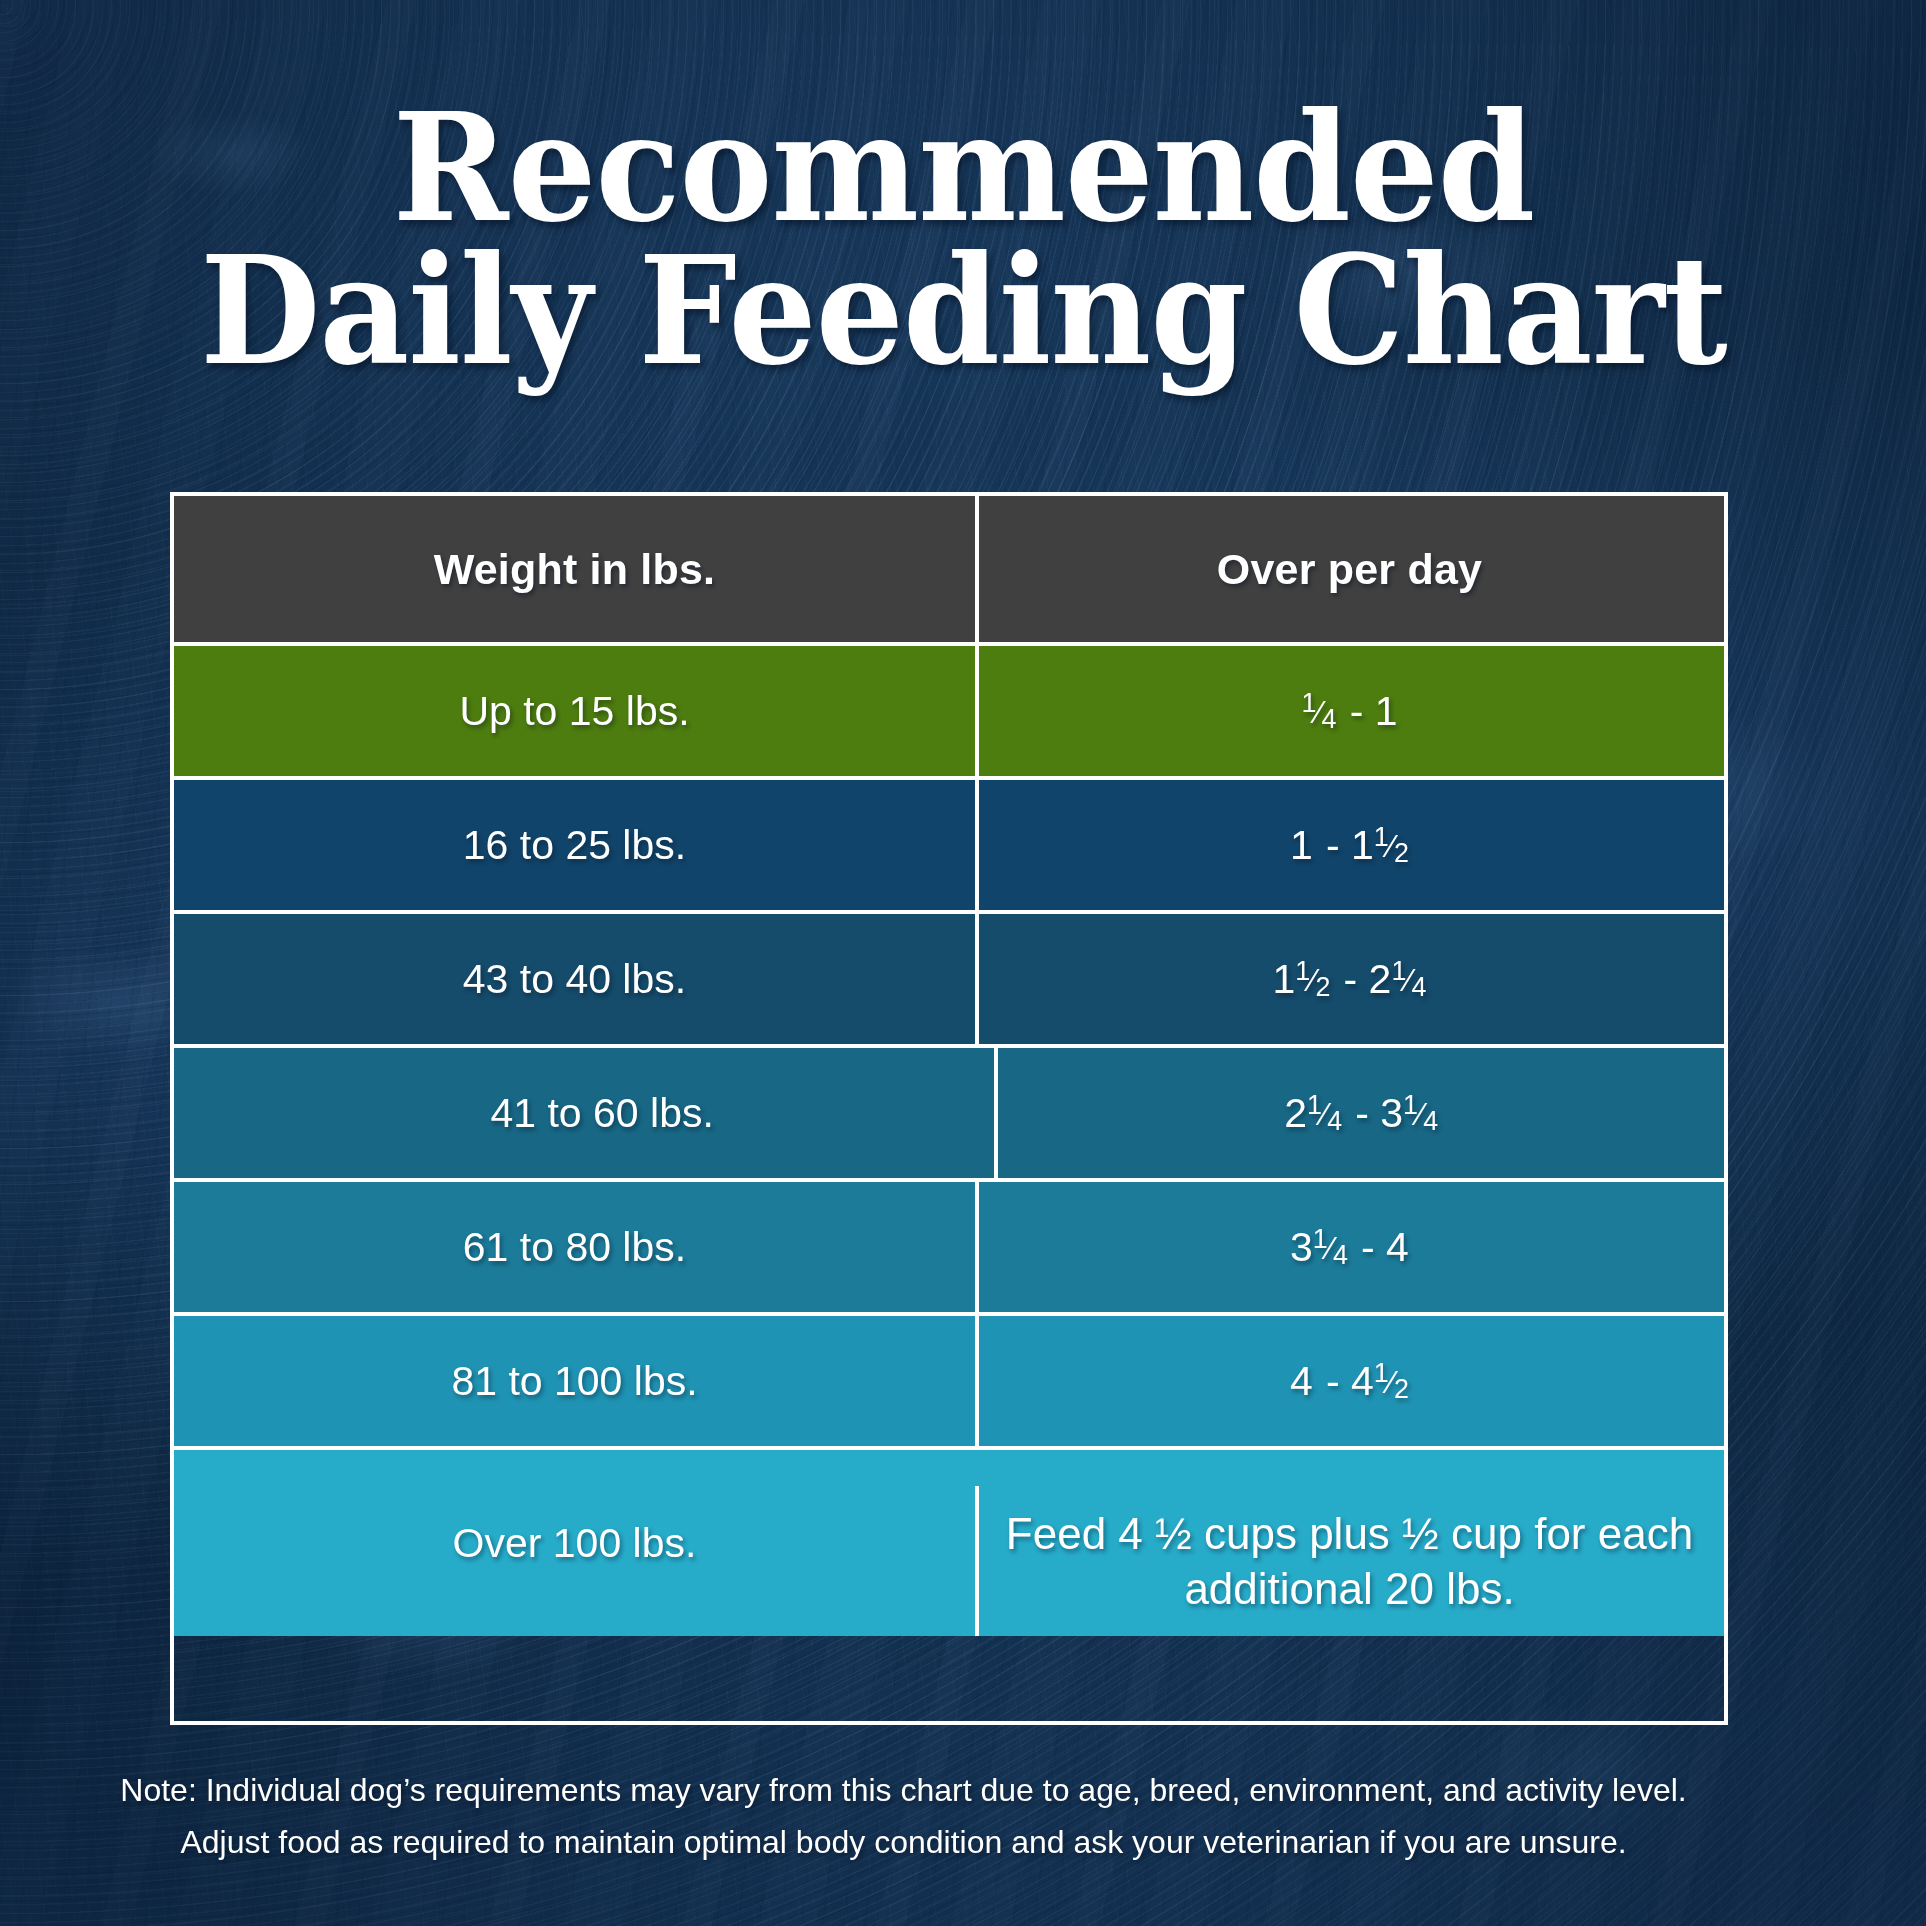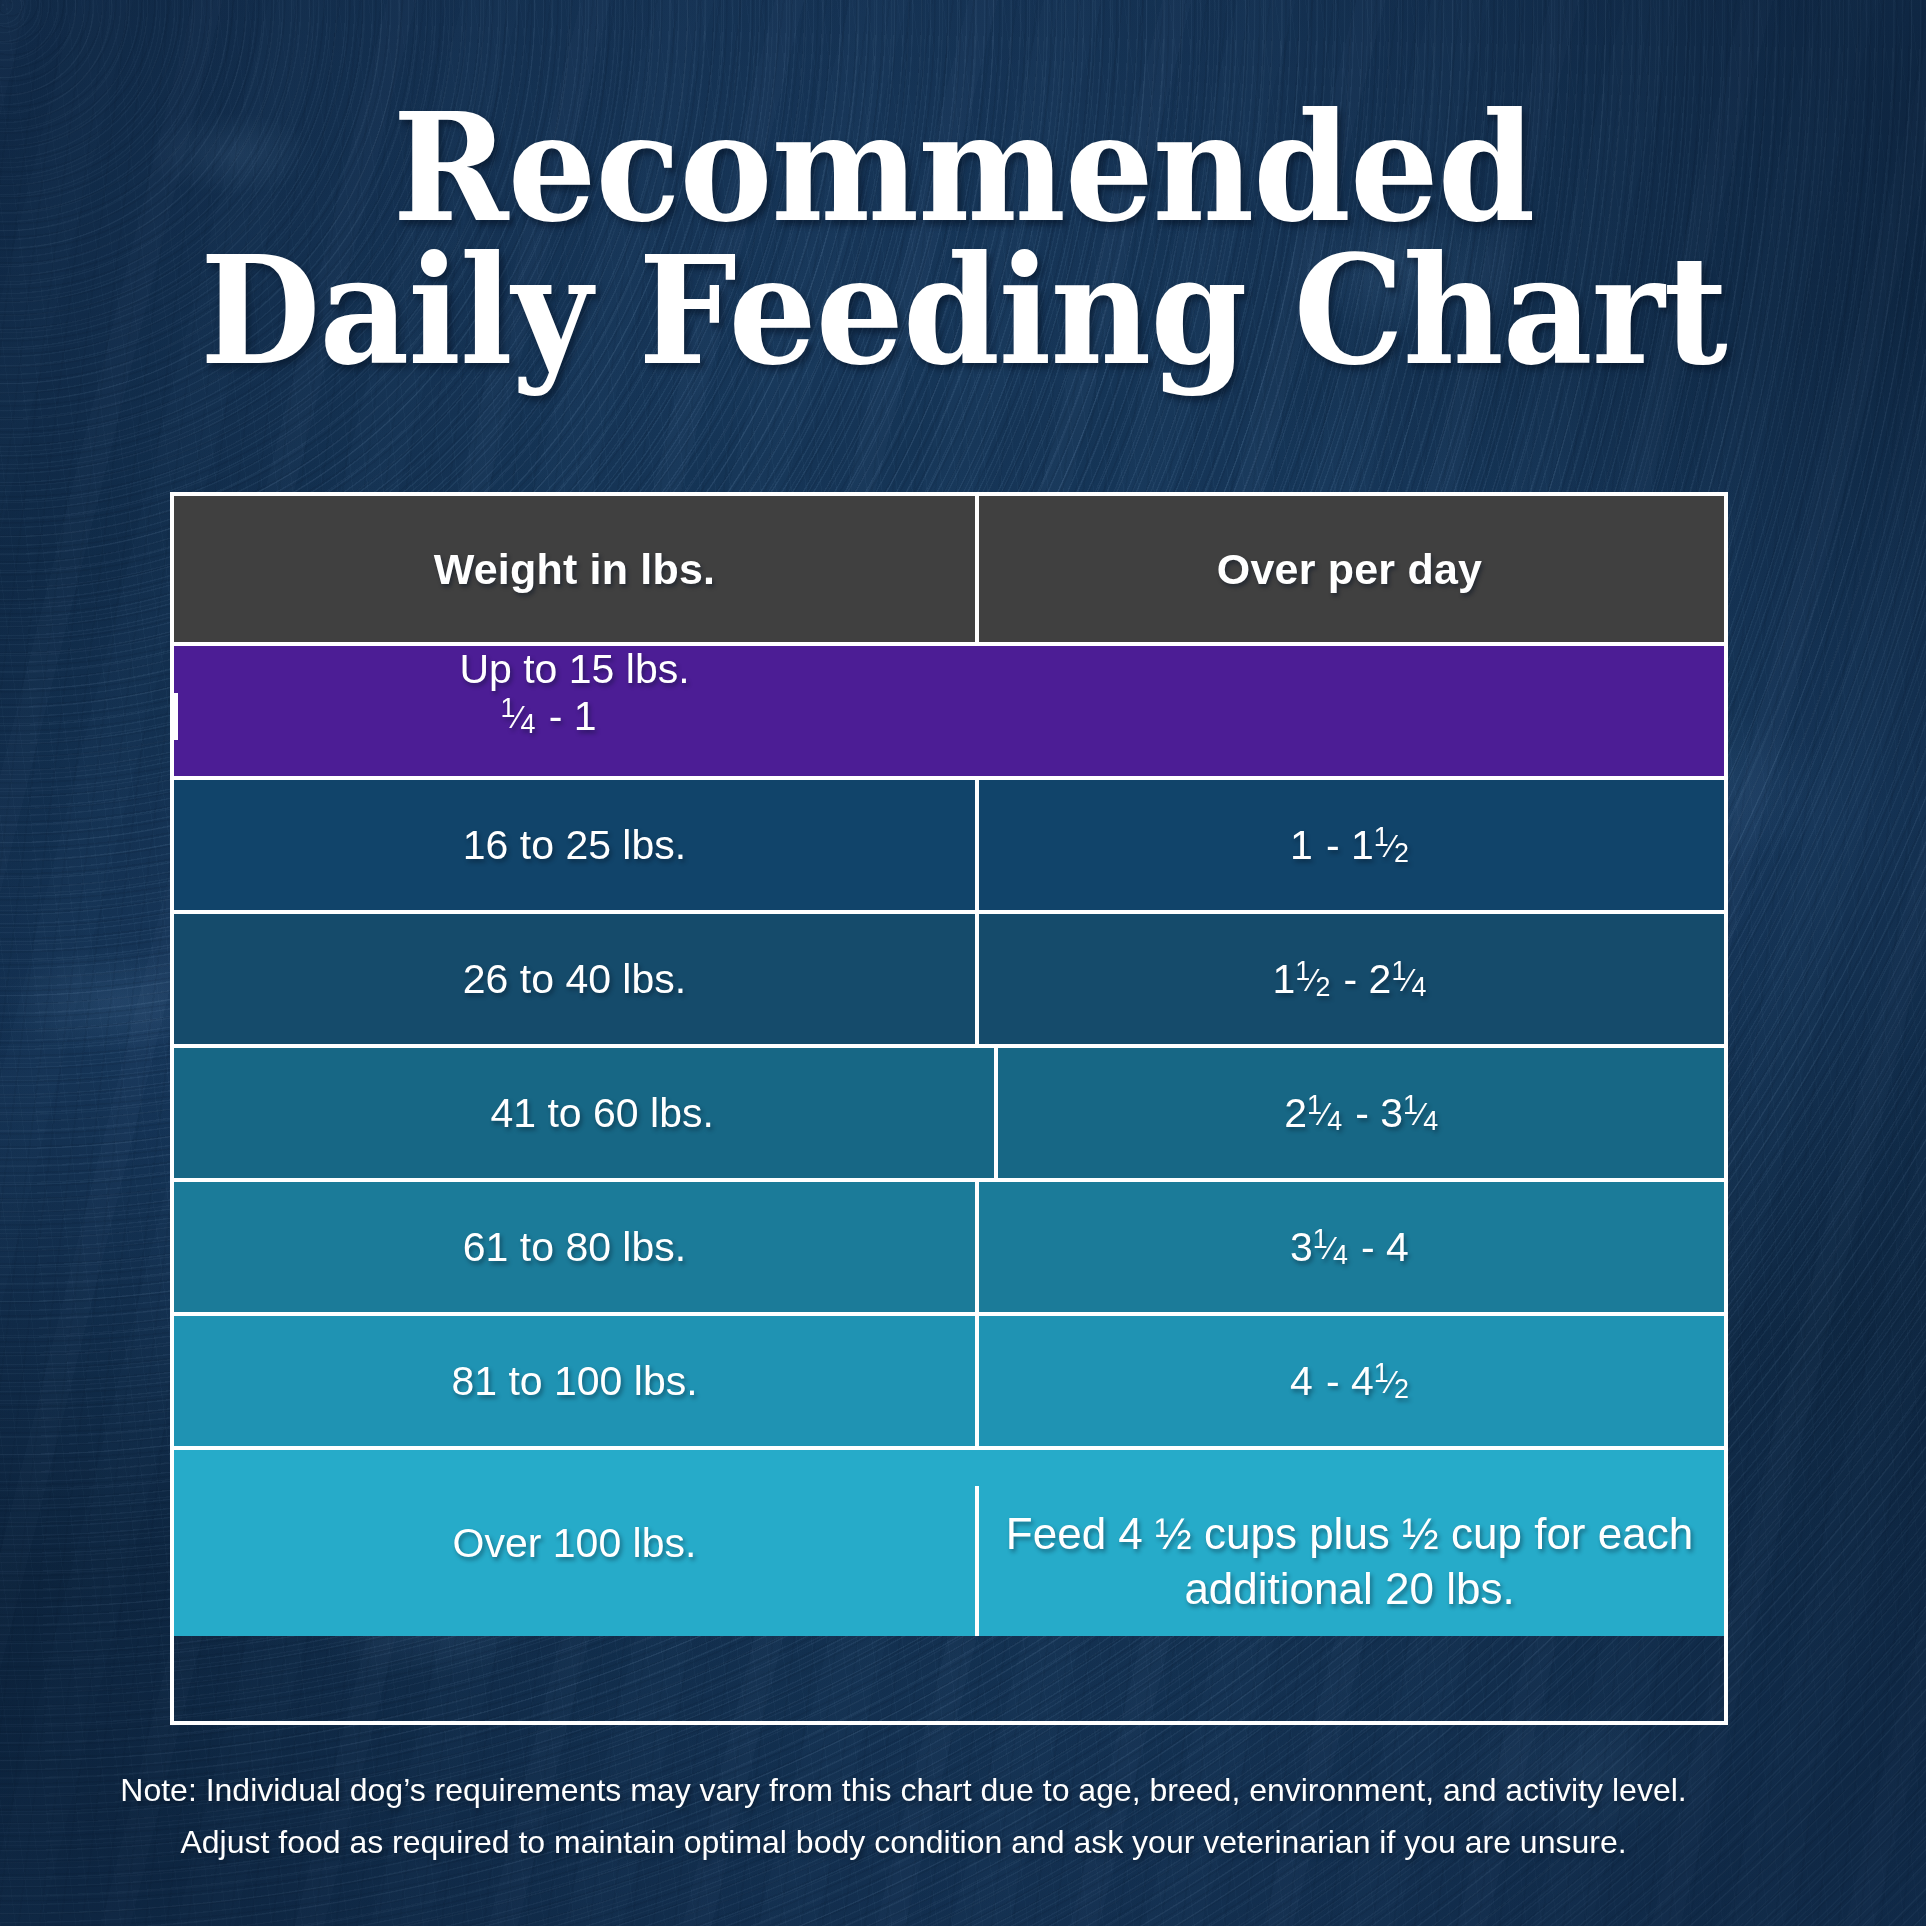--- a/index.html
+++ b/index.html
@@ -196,32 +196,32 @@
     <div class="title-line l2">Daily Feeding Chart</div>
   </div>
 
   <div id="feeding-table">
 
     <div class="trow hdr-row" style="background:#404040;">
       <div class="tcell c1">Weight in lbs.</div>
       <div class="tcell c2">Over per day</div>
     </div>
 
-    <div class="trow data-row" style="background:#4c1d95;flex-direction:column;">
+    <div class="trow data-row" style="background:#4d7c0f;">
       <div class="tcell c1">Up to 15 lbs.</div>
       <div class="tcell c2"><span class="frac"><span class="num">1</span><span class="sl">⁄</span><span class="den">4</span></span><span class="gap"></span>- 1</div>
     </div>
 
     <div class="trow data-row" style="background:#11446a;">
       <div class="tcell c1">16 to 25 lbs.</div>
       <div class="tcell c2">1<span class="gap"></span>- 1<span class="frac"><span class="num">1</span><span class="sl">⁄</span><span class="den">2</span></span></div>
     </div>
 
     <div class="trow data-row" style="background:#154b6b;">
-      <div class="tcell c1">26 to 40 lbs.</div>
+      <div class="tcell c1">43 to 40 lbs.</div>
       <div class="tcell c2">1 <span class="frac"><span class="num">1</span><span class="sl">⁄</span><span class="den">2</span></span><span class="gap"></span>- 2 <span class="frac"><span class="num">1</span><span class="sl">⁄</span><span class="den">4</span></span></div>
     </div>
 
     <div class="trow data-row" style="background:#176785;padding-left:36px;">
       <div class="tcell c1">41 to 60 lbs.</div>
       <div class="tcell c2">2 <span class="frac"><span class="num">1</span><span class="sl">⁄</span><span class="den">4</span></span><span class="gap"></span>- 3 <span class="frac"><span class="num">1</span><span class="sl">⁄</span><span class="den">4</span></span></div>
     </div>
 
     <div class="trow data-row" style="background:#1b7b99;">
       <div class="tcell c1">61 to 80 lbs.</div>

